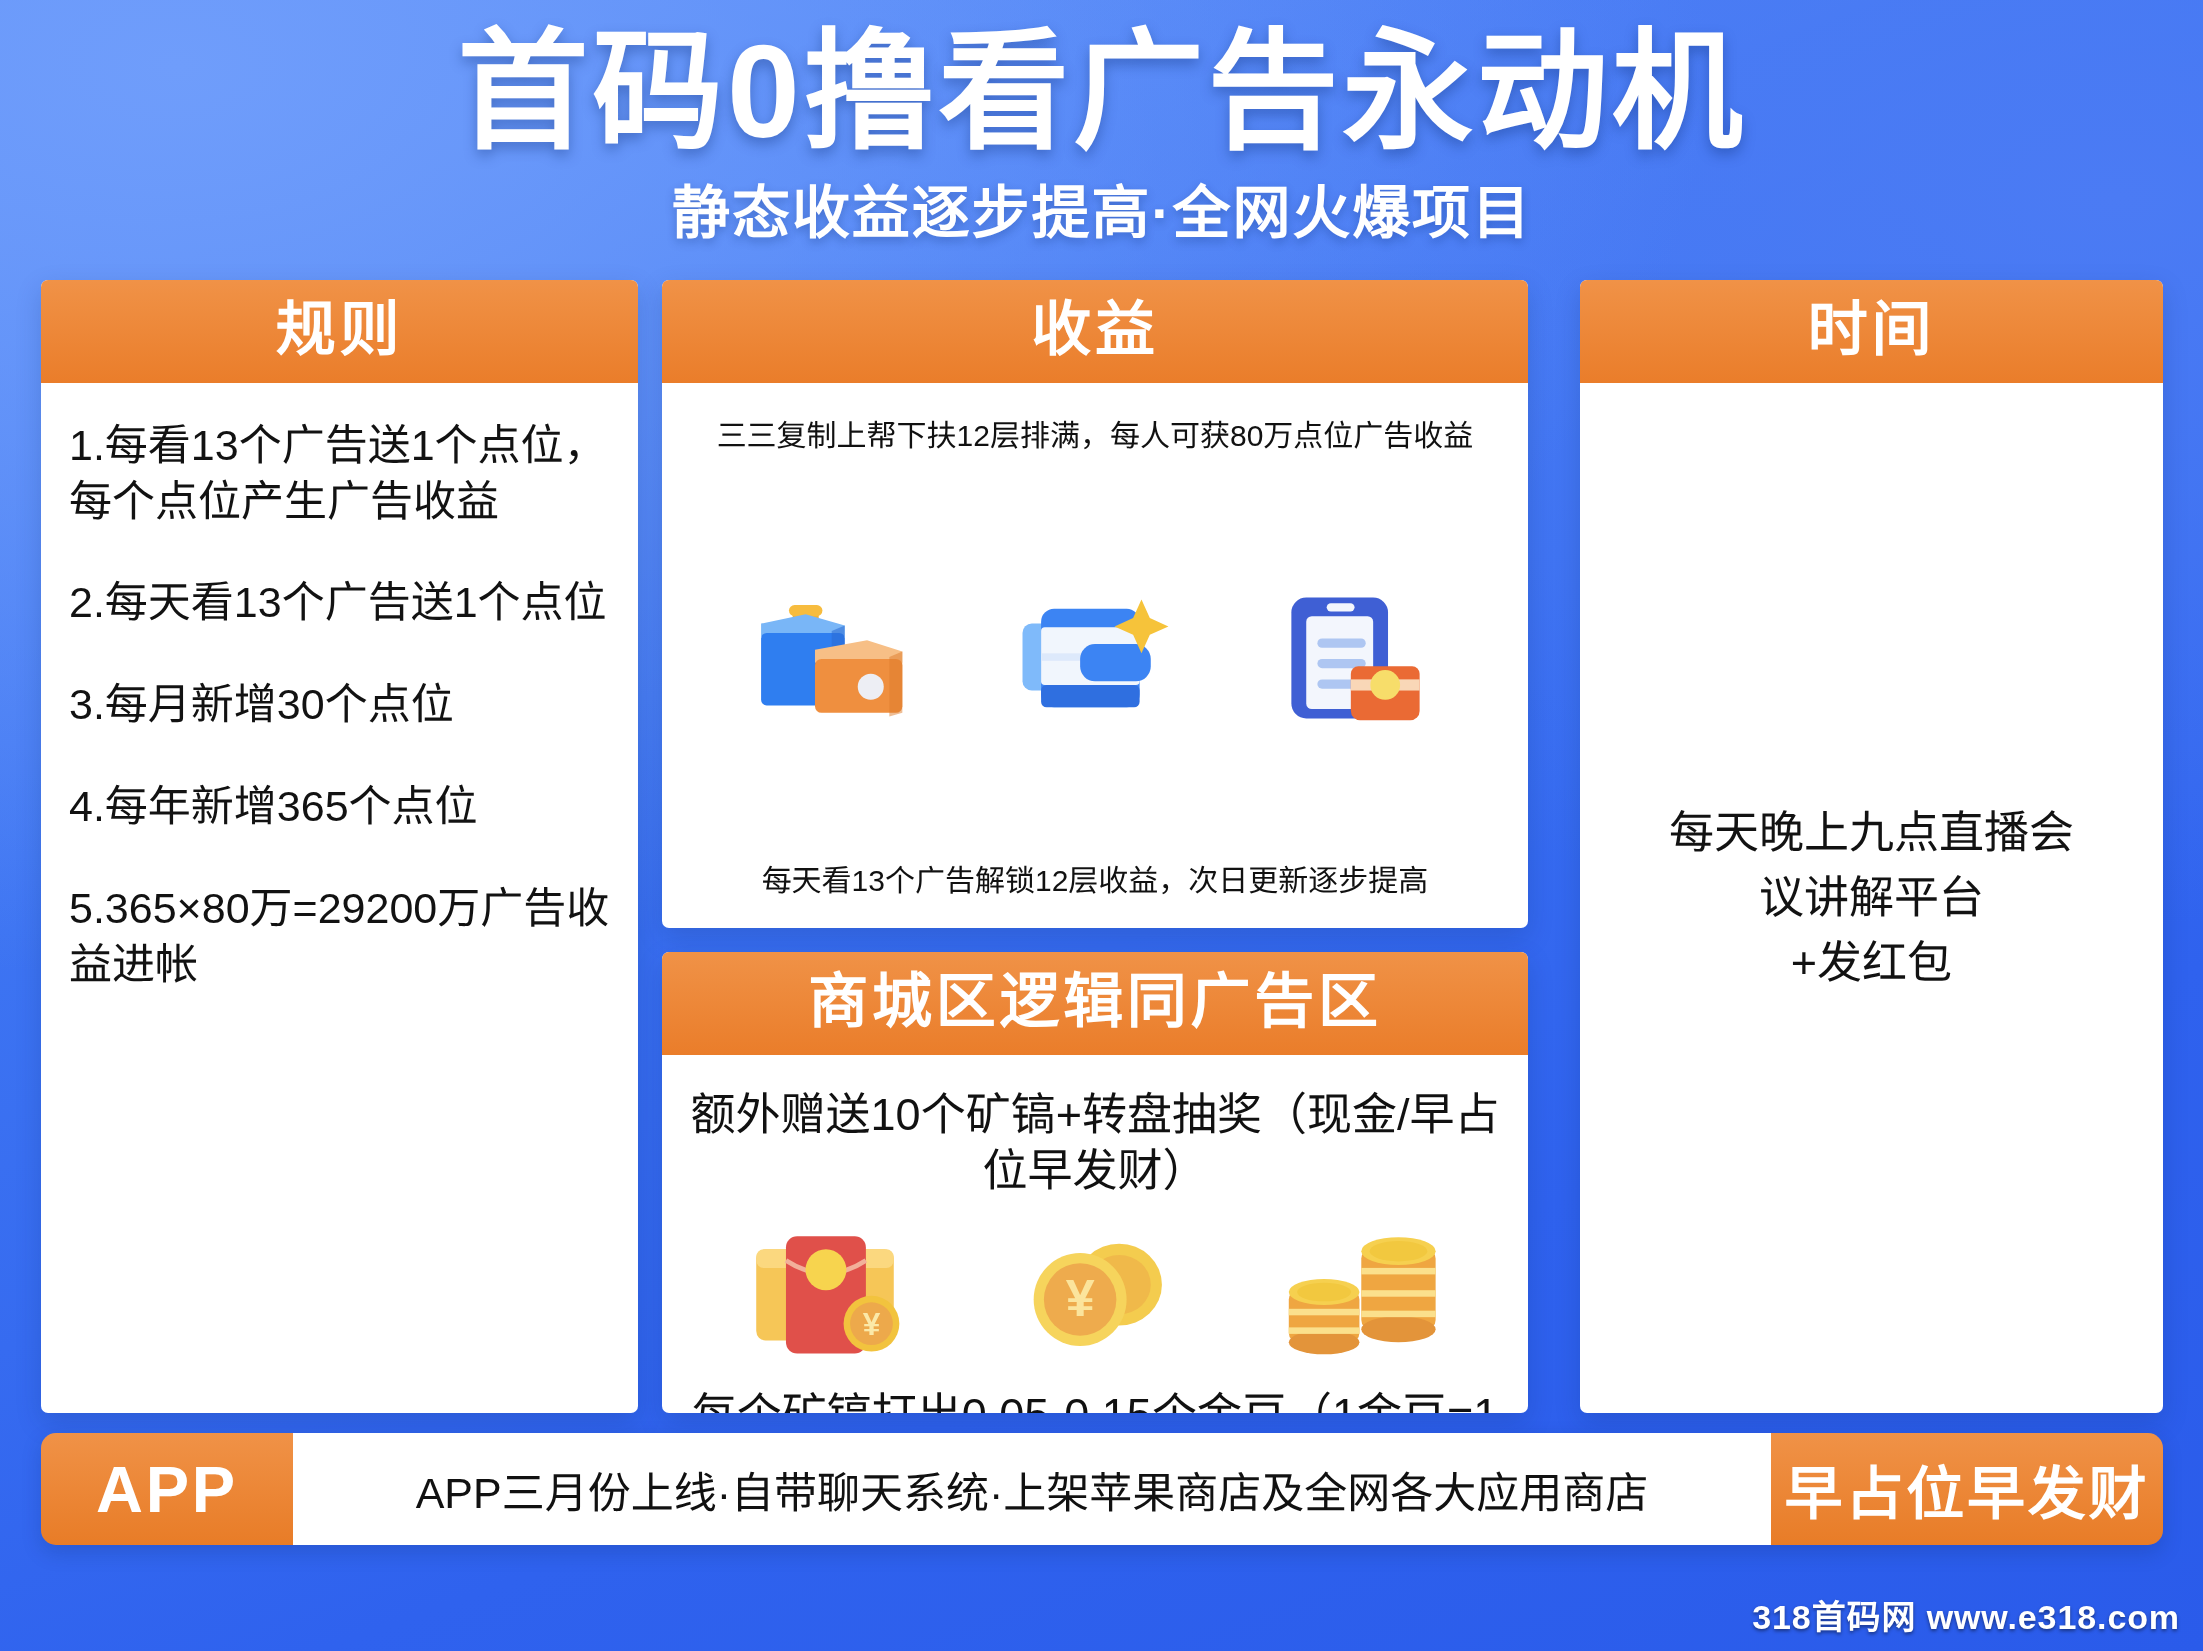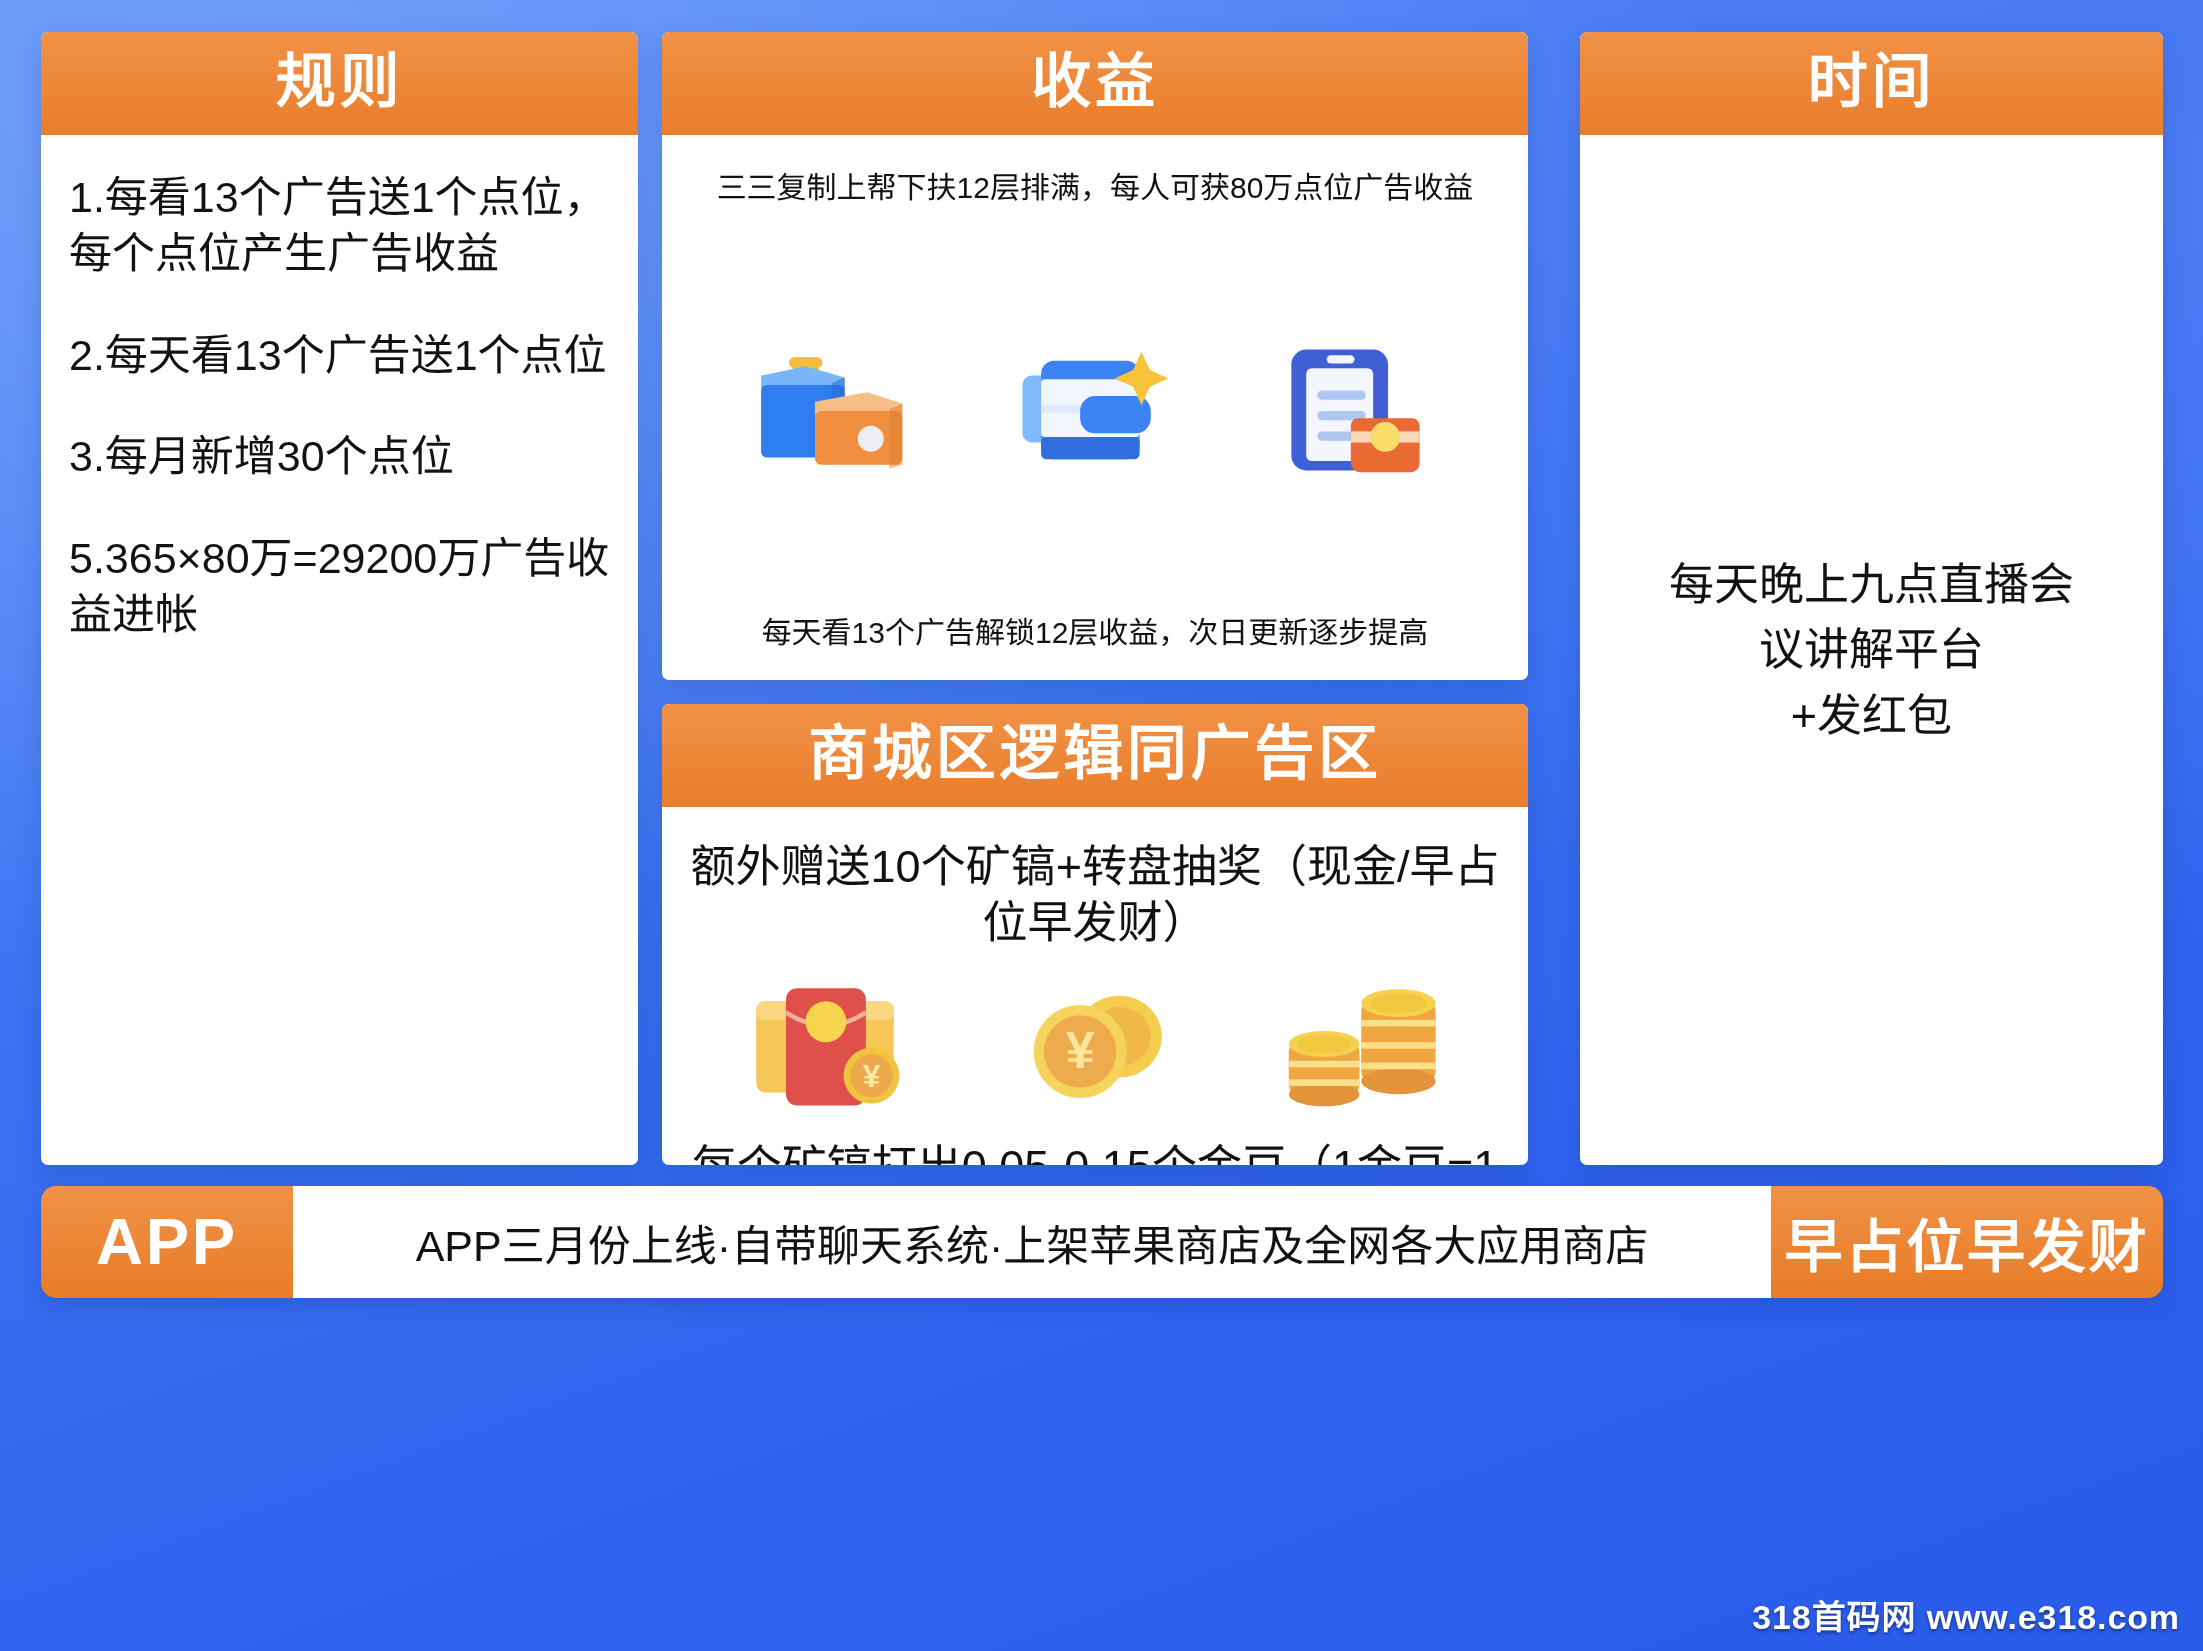--- a/index.html
+++ b/index.html
@@ -127,31 +127,36 @@
     position:absolute;right:24px;bottom:13px;
     font-size:34px;font-weight:bold;color:#ffffff;letter-spacing:0.9px;
     text-shadow:0 1.9px 3.7px rgba(0,0,0,.45);
   }
 </style>
 </head>
 <body>
 
 <div class="poster">
 
+  <div class="header">
+    <h1 class="main-title">首码0撸看广告永动机</h1>
+    <p class="sub-title">静态收益逐步提高·全网火爆项目</p>
+  </div>
 
   <div class="grid">
 
     <div class="col-left">
       <div class="card" style="height:100%;">
         <div class="card-head">规则</div>
         <div class="card-body rules">
           <p class="rule">1.每看13个广告送1个点位，
 每个点位产生广告收益</p>
           <p class="rule">2.每天看13个广告送1个点位</p>
           <p class="rule">3.每月新增30个点位</p>
+          <p class="rule">4.每年新增365个点位</p>
           <p class="rule">5.365×80万=29200万广告收益进帐</p>
         </div>
       </div>
     </div>
 
     <div class="col-mid">
 
       <div class="card" style="flex:0 0 648px;">
         <div class="card-head">收益</div>
         <div class="income-body">

